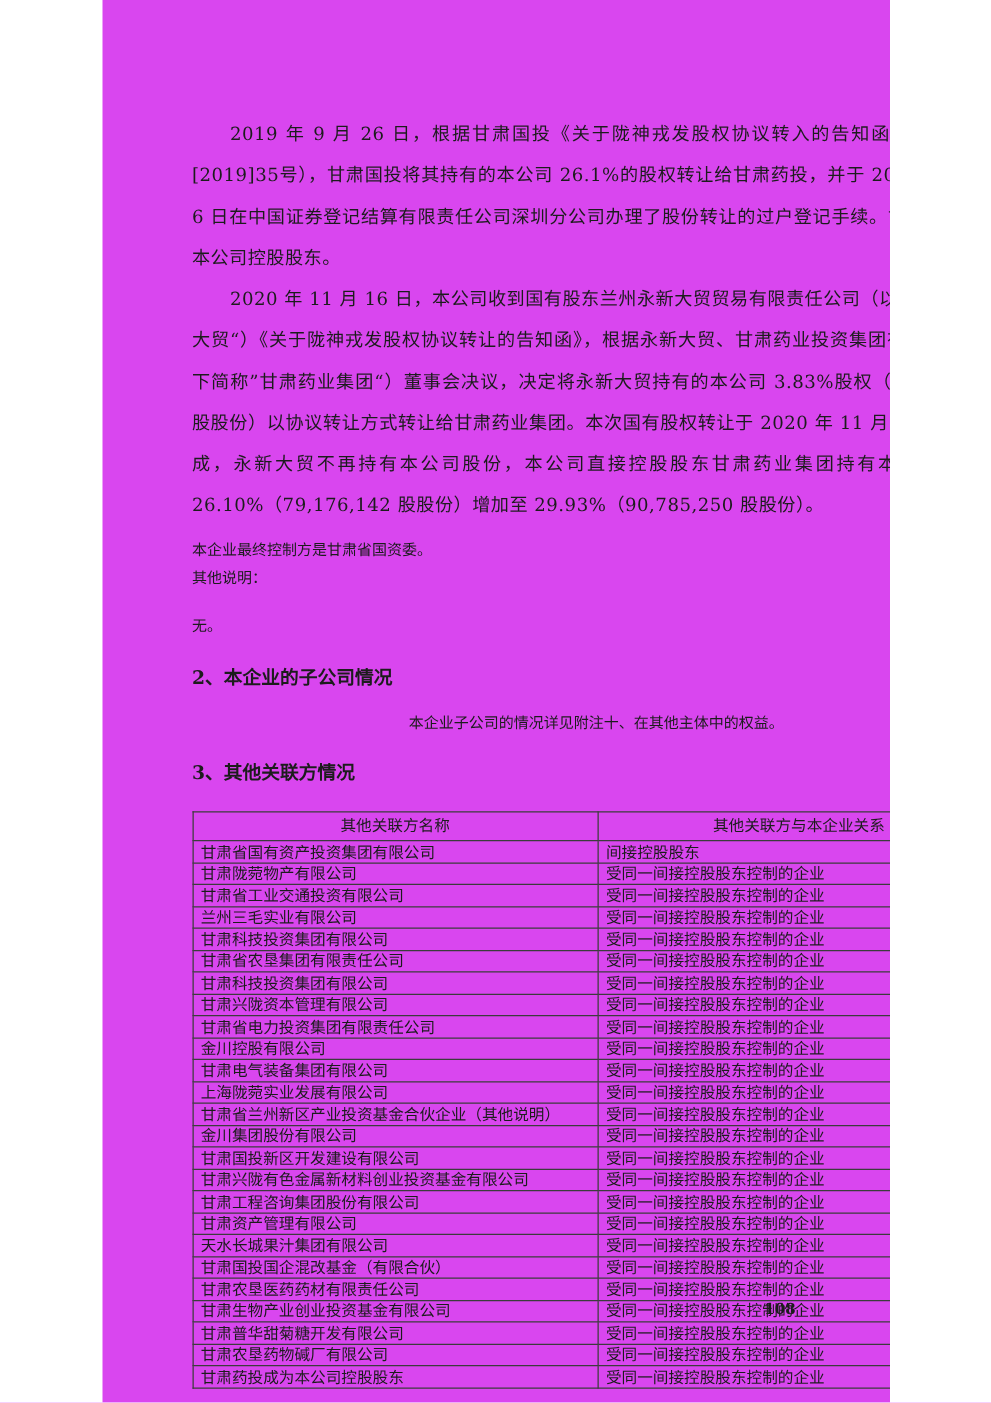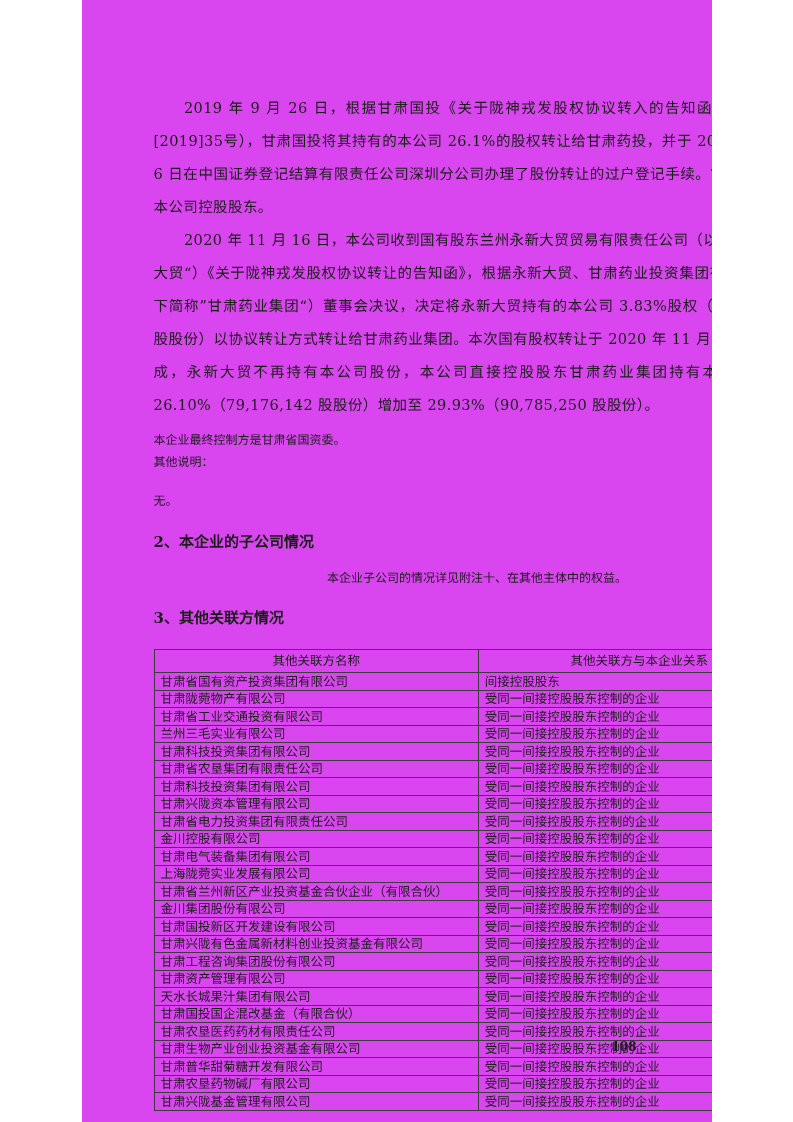--- a/index.html
+++ b/index.html
@@ -158,21 +158,21 @@
           </tr>
           <tr>
             <td>甘肃电气装备集团有限公司</td>
             <td>受同一间接控股股东控制的企业</td>
           </tr>
           <tr>
             <td>上海陇菀实业发展有限公司</td>
             <td>受同一间接控股股东控制的企业</td>
           </tr>
           <tr>
-            <td>甘肃省兰州新区产业投资基金合伙企业（有限合伙）</td>
+            <td>甘肃省兰州新区产业投资基金合伙企业（其他说明）</td>
             <td>受同一间接控股股东控制的企业</td>
           </tr>
           <tr>
             <td>金川集团股份有限公司</td>
             <td>受同一间接控股股东控制的企业</td>
           </tr>
           <tr>
             <td>甘肃国投新区开发建设有限公司</td>
             <td>受同一间接控股股东控制的企业</td>
           </tr>
@@ -206,21 +206,21 @@
           </tr>
           <tr>
             <td>甘肃普华甜菊糖开发有限公司</td>
             <td>受同一间接控股股东控制的企业</td>
           </tr>
           <tr>
             <td>甘肃农垦药物碱厂有限公司</td>
             <td>受同一间接控股股东控制的企业</td>
           </tr>
           <tr>
-            <td>甘肃兴陇基金管理有限公司</td>
+            <td>甘肃药投成为本公司控股股东</td>
             <td>受同一间接控股股东控制的企业</td>
           </tr>
         </tbody>
     </table>
   </div>
 
   <div class="page-number">108</div>
 </div>
 
 </body></html>

